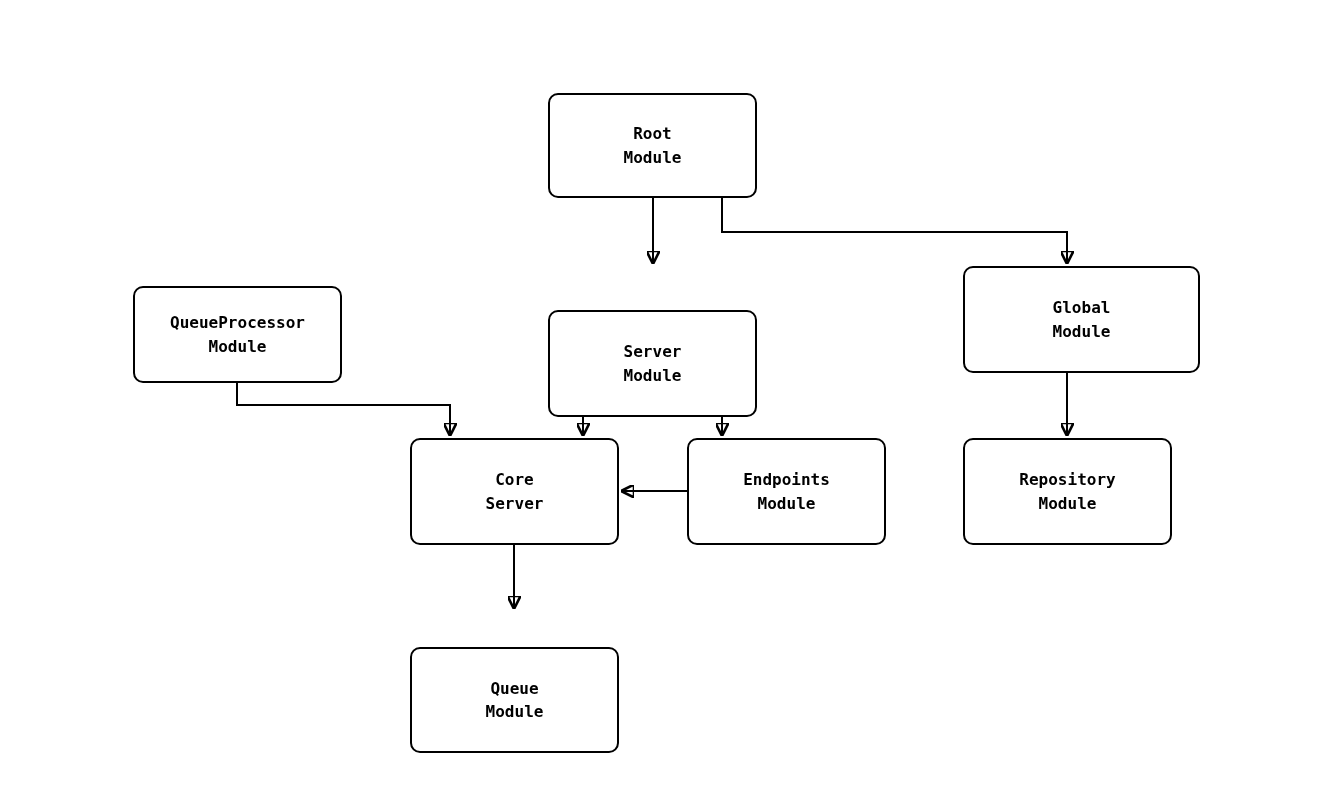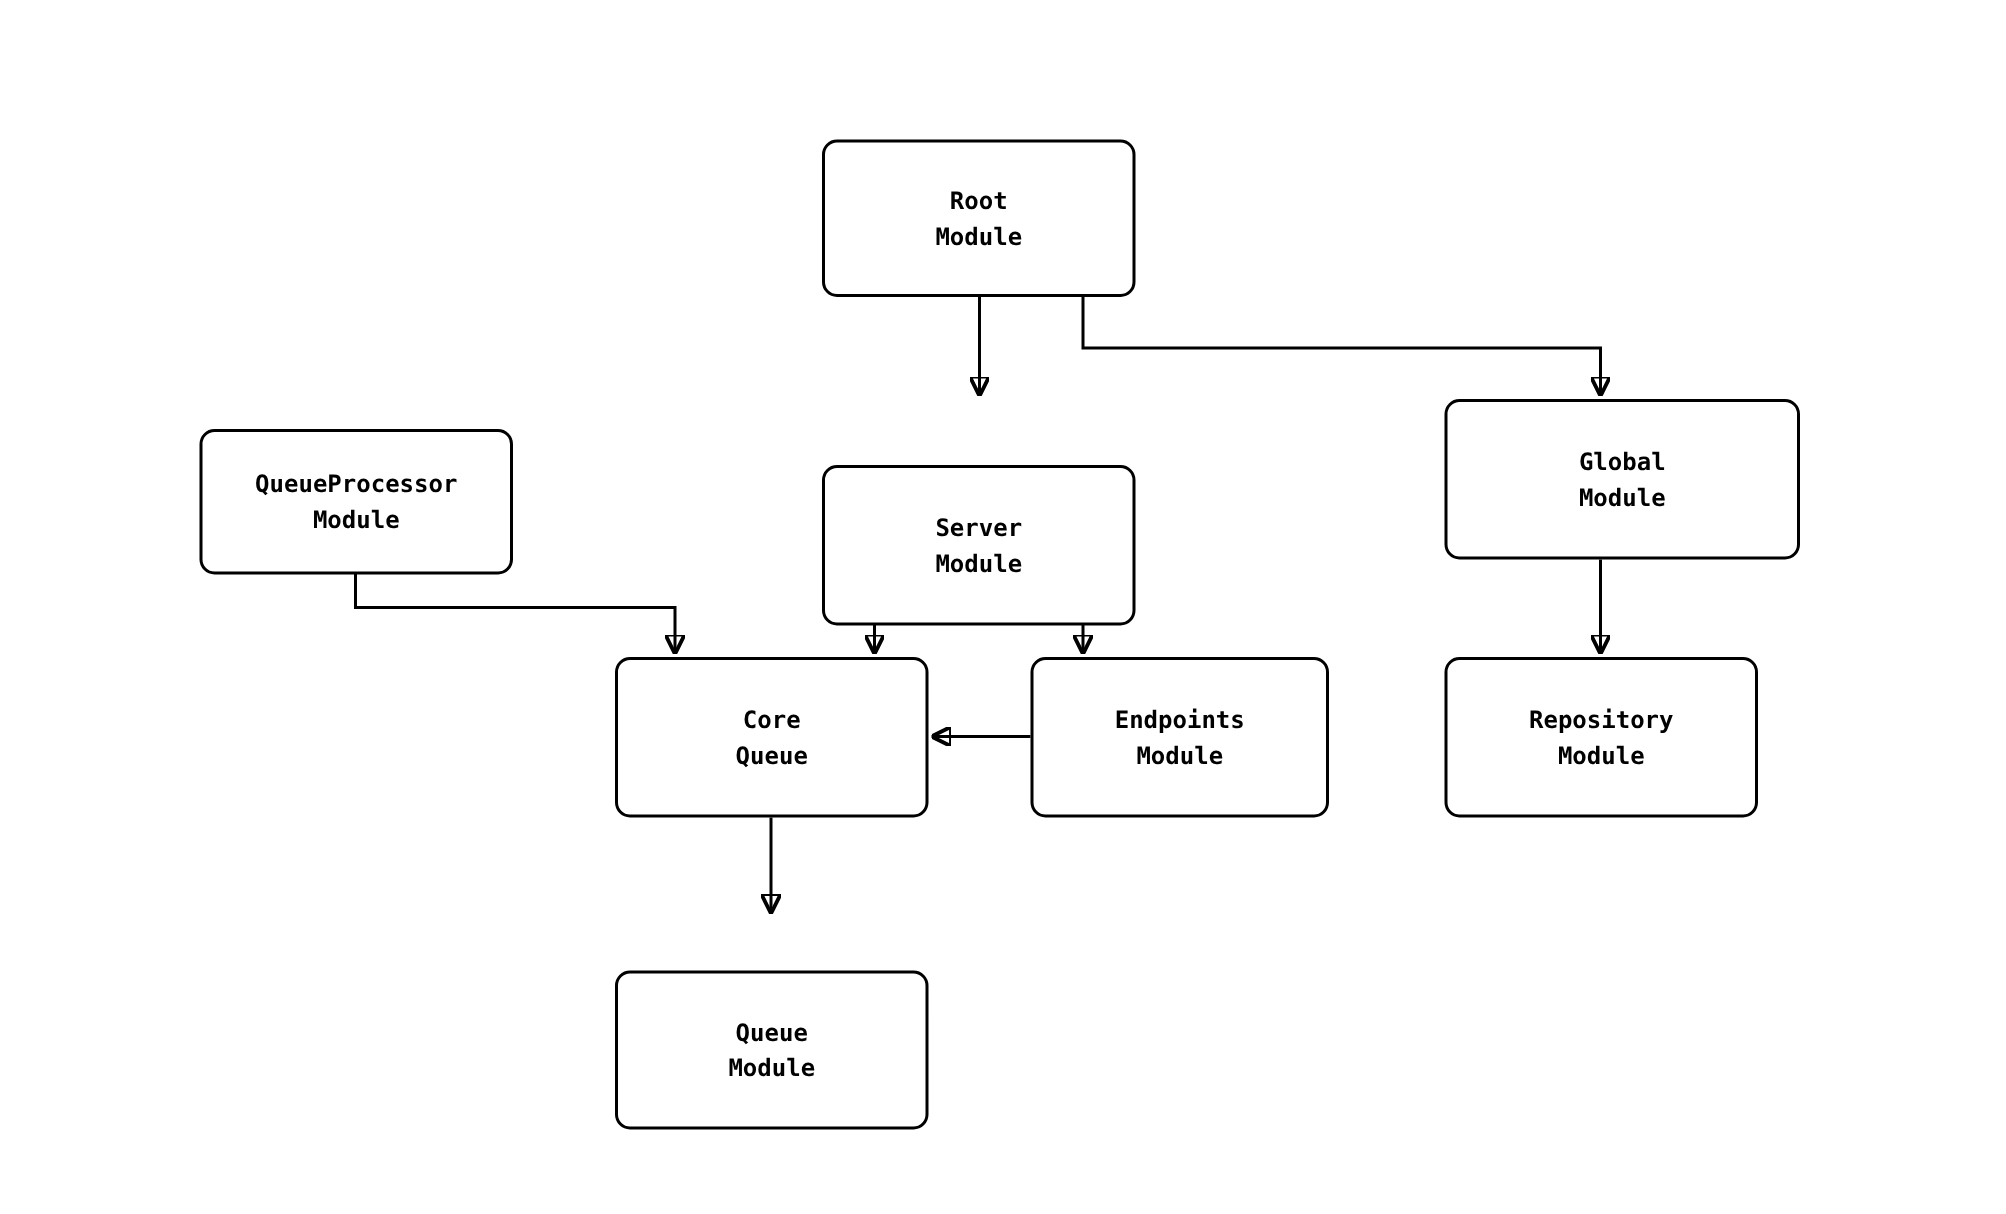--- a/index.html
+++ b/index.html
@@ -83,21 +83,21 @@
 Module</div>
   </div>
 
   <div class="node" style="left:963px; top:266px; width:237px; height:107px;">
     <div class="label">Global
 Module</div>
   </div>
 
   <div class="node" style="left:410px; top:438px; width:209px; height:107px;">
     <div class="label">Core
-Queue</div>
+Server</div>
   </div>
 
   <div class="node" style="left:687px; top:438px; width:199px; height:107px;">
     <div class="label">Endpoints
 Module</div>
   </div>
 
   <div class="node" style="left:963px; top:438px; width:209px; height:107px;">
     <div class="label">Repository
 Module</div>

